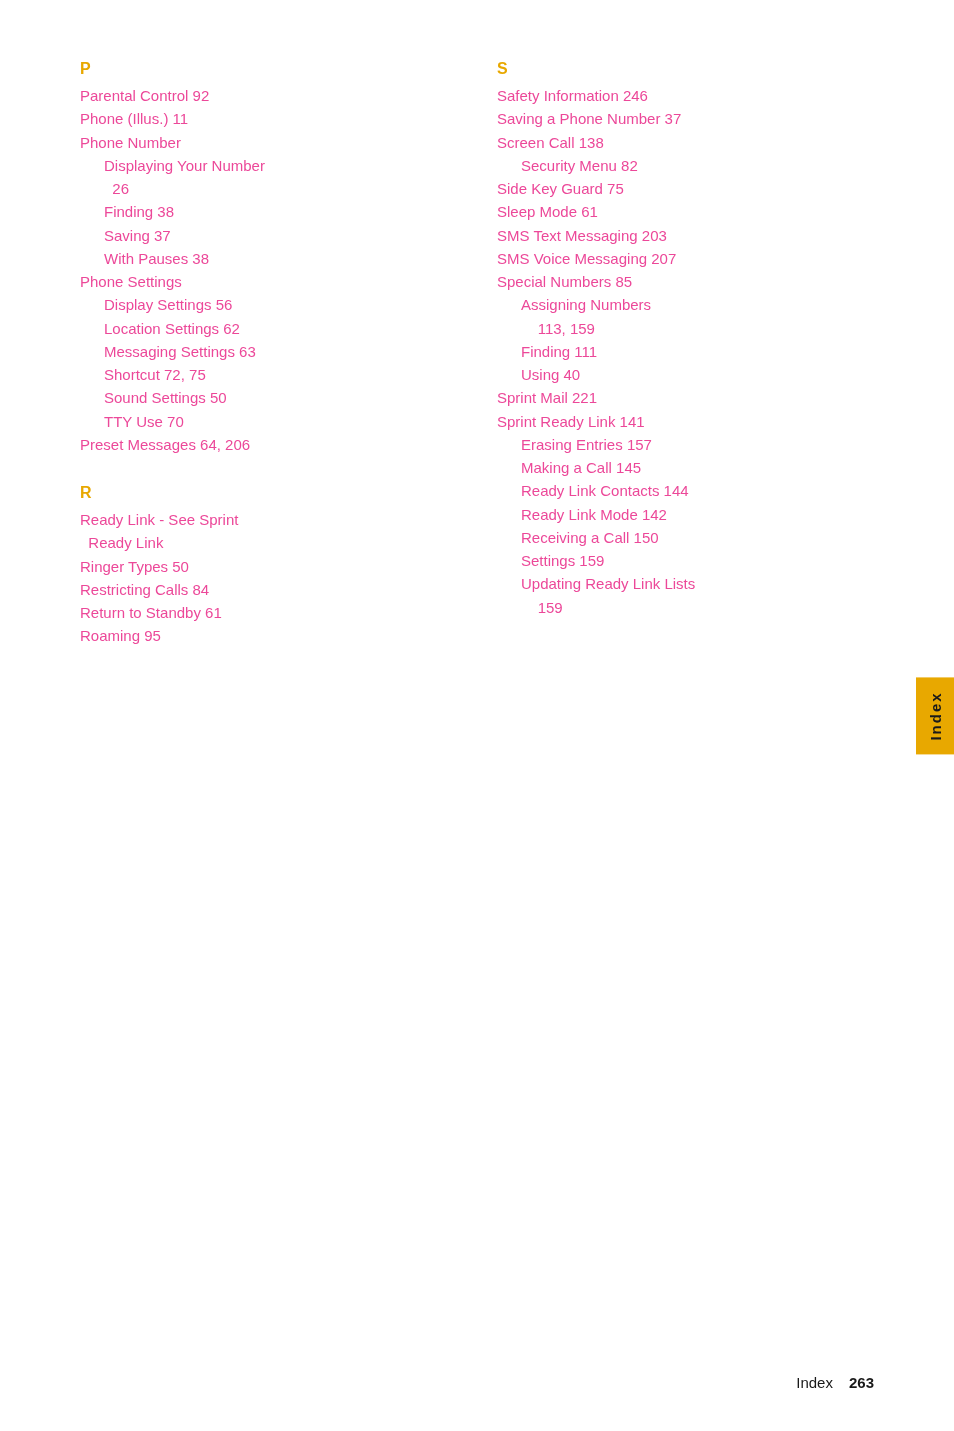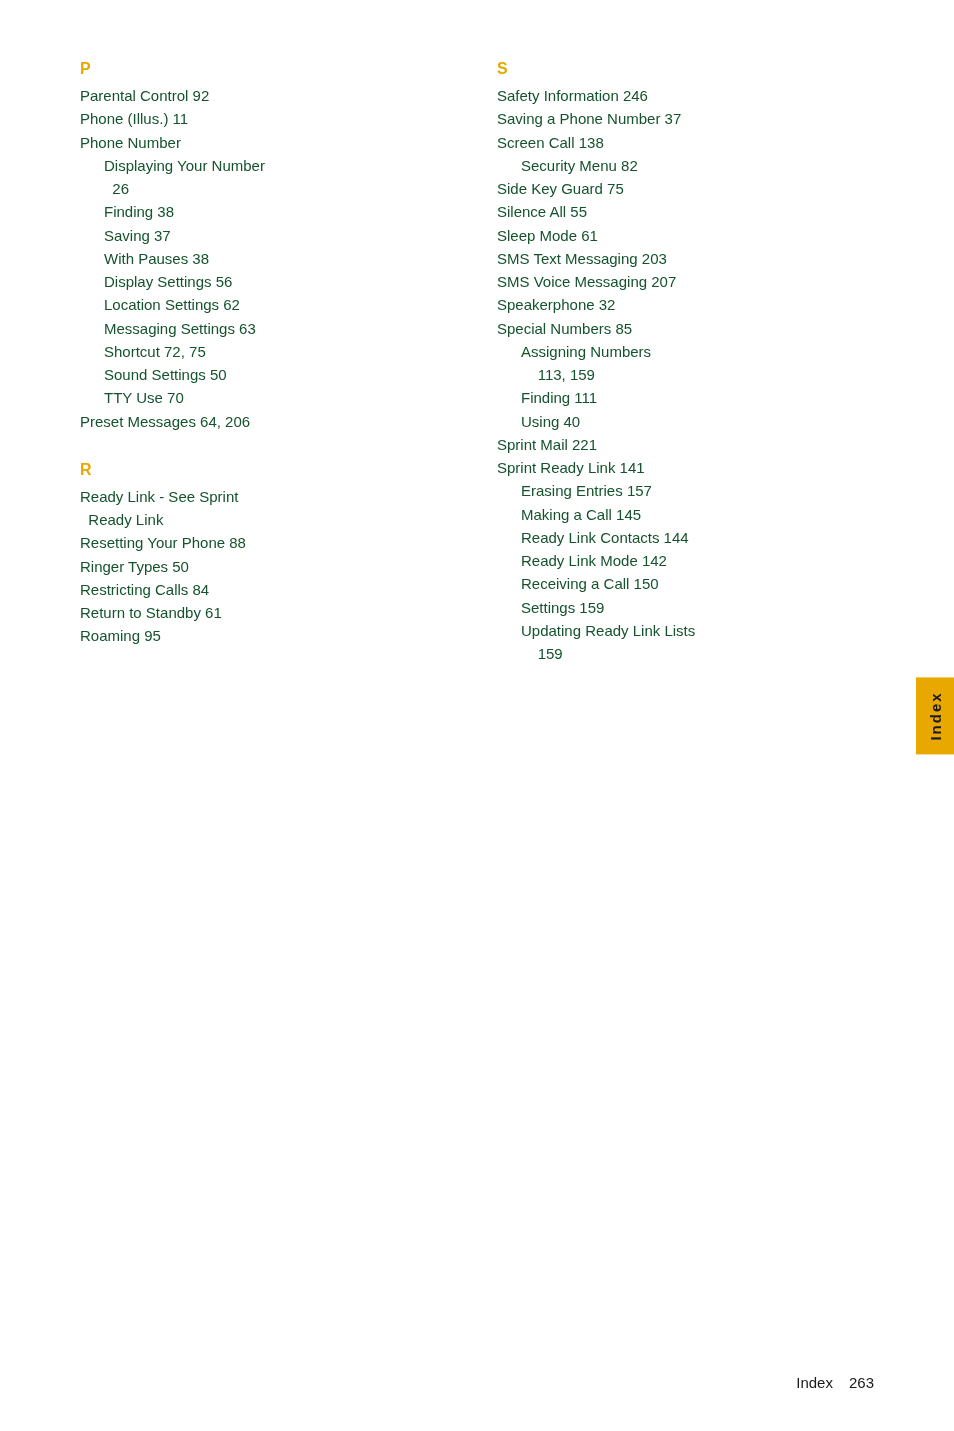--- a/index.html
+++ b/index.html
@@ -45,21 +45,21 @@
       color: #e8a800;
       font-weight: bold;
       font-size: 16px;
       margin-bottom: 6px;
       margin-top: 0;
     }
 
     .index-entry {
       line-height: 1.55;
       font-size: 15px;
-      color: #14532d;
+      color: #ec4899;
     }
 
     .index-entry-main {
       display: block;
     }
 
     .index-entry-sub {
       display: block;
       padding-left: 24px;
     }
@@ -73,21 +73,21 @@
       bottom: 40px;
       right: 80px;
       display: flex;
       align-items: center;
       gap: 16px;
       font-size: 15px;
       color: #1a1a1a;
     }
 
     .footer-page {
-      font-weight: normal;
+      font-weight: bold;
       font-size: 15px;
     }
 
     .index-tab {
       position: absolute;
       right: 0;
       top: 50%;
       transform: translateY(-50%);
       background: #e8a800;
       width: 38px;
@@ -118,57 +118,55 @@
       <div class="section-block">
         <div class="section-header">P</div>
 
         <div class="index-entry index-entry-main">Parental Control 92</div>
         <div class="index-entry index-entry-main">Phone (Illus.) 11</div>
         <div class="index-entry index-entry-main">Phone Number</div>
         <div class="index-entry index-entry-sub">Displaying Your Number<br>&nbsp;&nbsp;26</div>
         <div class="index-entry index-entry-sub">Finding 38</div>
         <div class="index-entry index-entry-sub">Saving 37</div>
         <div class="index-entry index-entry-sub">With Pauses 38</div>
+        <div class="index-entry index-entry-main">Phone Settings</div>
         <div class="index-entry index-entry-sub">Display Settings 56</div>
         <div class="index-entry index-entry-sub">Location Settings 62</div>
         <div class="index-entry index-entry-sub">Messaging Settings 63</div>
         <div class="index-entry index-entry-sub">Shortcut 72, 75</div>
         <div class="index-entry index-entry-sub">Sound Settings 50</div>
         <div class="index-entry index-entry-sub">TTY Use 70</div>
         <div class="index-entry index-entry-main">Preset Messages  64, 206</div>
       </div>
 
       <div class="section-block">
         <div class="section-header">R</div>
 
         <div class="index-entry index-entry-main">Ready Link - See Sprint<br>&nbsp;&nbsp;Ready Link</div>
-        <div class="index-entry index-entry-main">Resetting Your Phone 88</div>
         <div class="index-entry index-entry-main">Ringer Types 50</div>
         <div class="index-entry index-entry-main">Restricting Calls 84</div>
         <div class="index-entry index-entry-main">Return to Standby 61</div>
         <div class="index-entry index-entry-main">Roaming 95</div>
       </div>
 
     </div>
 
     <div class="col-right">
 
       <div class="section-block">
         <div class="section-header">S</div>
 
         <div class="index-entry index-entry-main">Safety Information 246</div>
         <div class="index-entry index-entry-main">Saving a Phone Number 37</div>
         <div class="index-entry index-entry-main">Screen Call 138</div>
         <div class="index-entry index-entry-sub">Security Menu 82</div>
         <div class="index-entry index-entry-main">Side Key Guard 75</div>
-        <div class="index-entry index-entry-main">Silence All 55</div>
         <div class="index-entry index-entry-main">Sleep Mode 61</div>
         <div class="index-entry index-entry-main">SMS Text Messaging 203</div>
         <div class="index-entry index-entry-main">SMS Voice Messaging 207</div>
-        <div class="index-entry index-entry-main">Speakerphone 32</div>
         <div class="index-entry index-entry-main">Special Numbers 85</div>
         <div class="index-entry index-entry-sub">Assigning Numbers<br>&nbsp;&nbsp;&nbsp;&nbsp;113, 159</div>
         <div class="index-entry index-entry-sub">Finding 111</div>
         <div class="index-entry index-entry-sub">Using 40</div>
         <div class="index-entry index-entry-main">Sprint Mail 221</div>
         <div class="index-entry index-entry-main">Sprint Ready Link 141</div>
         <div class="index-entry index-entry-sub">Erasing Entries 157</div>
         <div class="index-entry index-entry-sub">Making a Call 145</div>
         <div class="index-entry index-entry-sub">Ready Link Contacts 144</div>
         <div class="index-entry index-entry-sub">Ready Link Mode 142</div>

